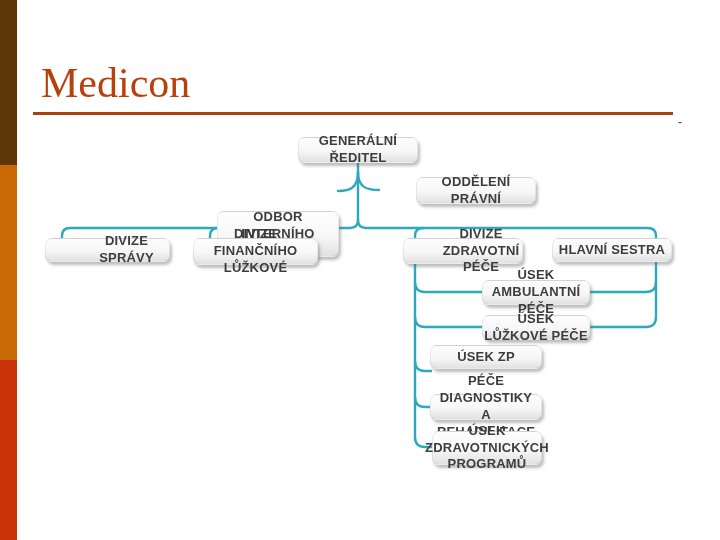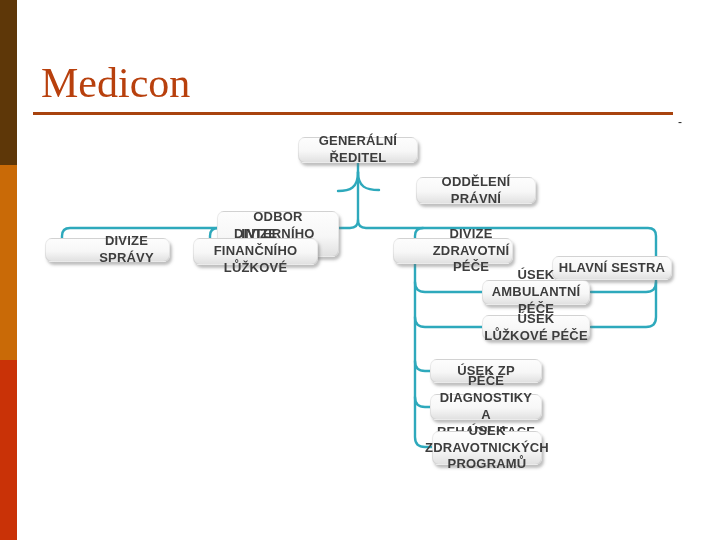--- a/index.html
+++ b/index.html
@@ -53,25 +53,25 @@
     font-size: 13px; font-weight: bold; letter-spacing: 0.2px;
     color: #3D3D3D; text-align: center; line-height: 1.3;
     white-space: pre-line;
   }
   
   #n-generalni      { left: 298px; top: 137px; width: 120px; height: 26px; }
   #n-odbor          { left: 217px; top: 177px; width: 122px; height: 46px; margin-top: 34px; }
   #n-pravni         { left: 392px; top: 177px; width: 120px; height: 27px; margin-left: 24px; }
   #n-spravy         { left:  45px; top: 238px; width: 125px; height: 24px; padding-left: 38px; }
   #n-financniho     { left: 193px; top: 238px; width: 125px; height: 27px; }
-  #n-zdravotni      { left: 393px; top: 238px; width: 120px; height: 26px; padding-left: 36px; }
-  #n-sestra         { left: 552px; top: 256px; width: 120px; height: 24px; }
+  #n-zdravotni      { left: 403px; top: 238px; width: 120px; height: 26px; padding-left: 36px; }
+  #n-sestra         { left: 552px; top: 238px; width: 120px; height: 24px; }
   #n-ambulantni     { left: 482px; top: 280px; width: 108px; height: 25px; }
   #n-luzkove        { left: 482px; top: 315px; width: 108px; height: 25px; }
-  #n-zp             { left: 430px; top: 359px; width: 112px; height: 24px; }
+  #n-zp             { left: 430px; top: 345px; width: 112px; height: 24px; }
   #n-diagnostiky    { left: 430px; top: 394px; width: 112px; height: 26px; }
   #n-programu       { left: 432px; top: 431px; width: 110px; height: 34px; }
 </style>
 </head>
 <body>
 
 <div class="slide">
 
   <div class="sidebar">
     <div class="seg seg-top"></div>

